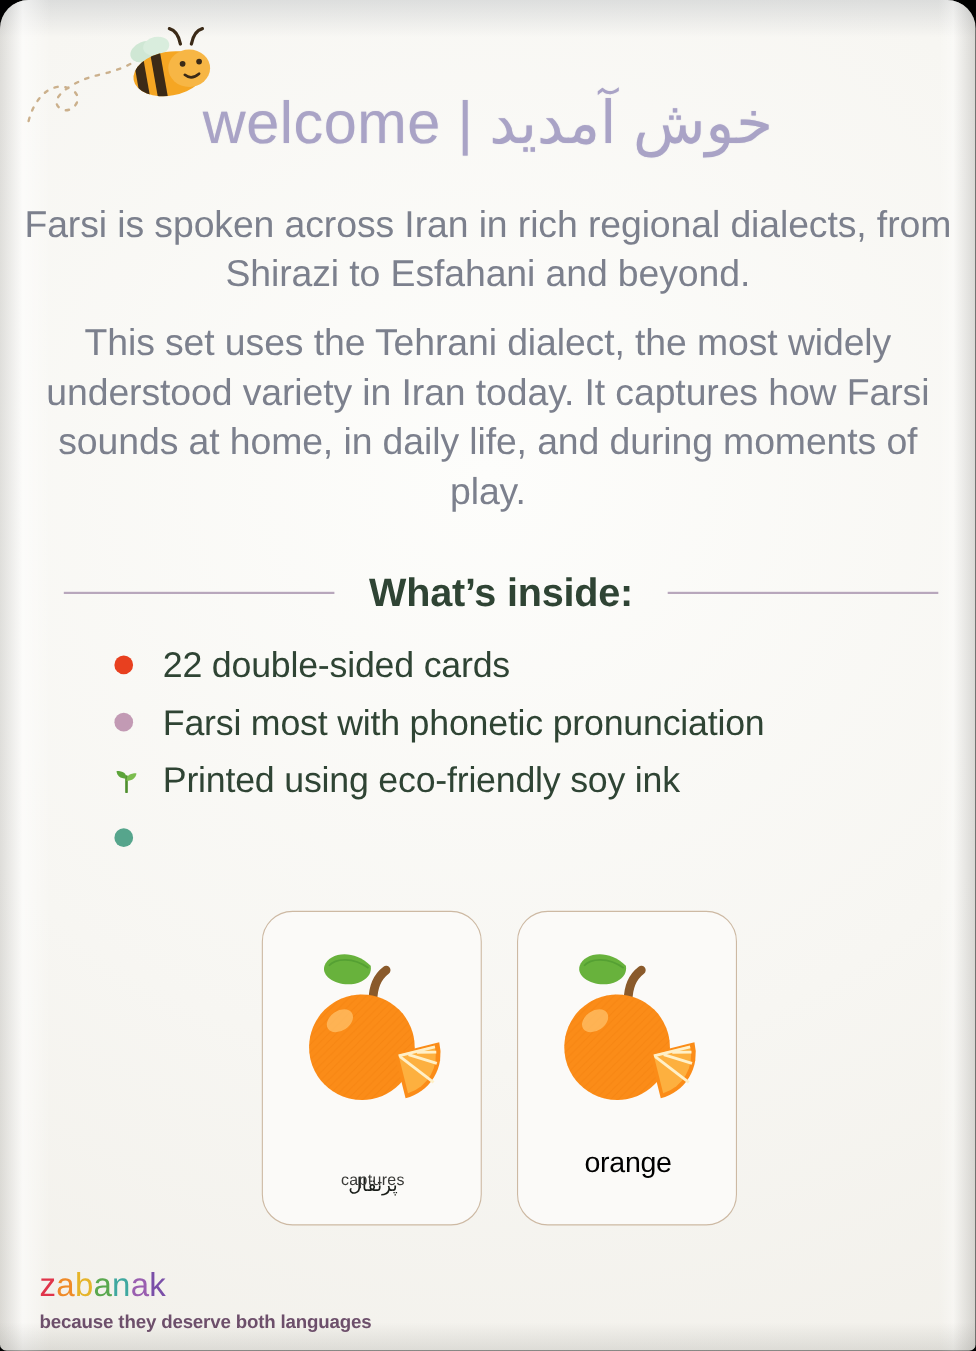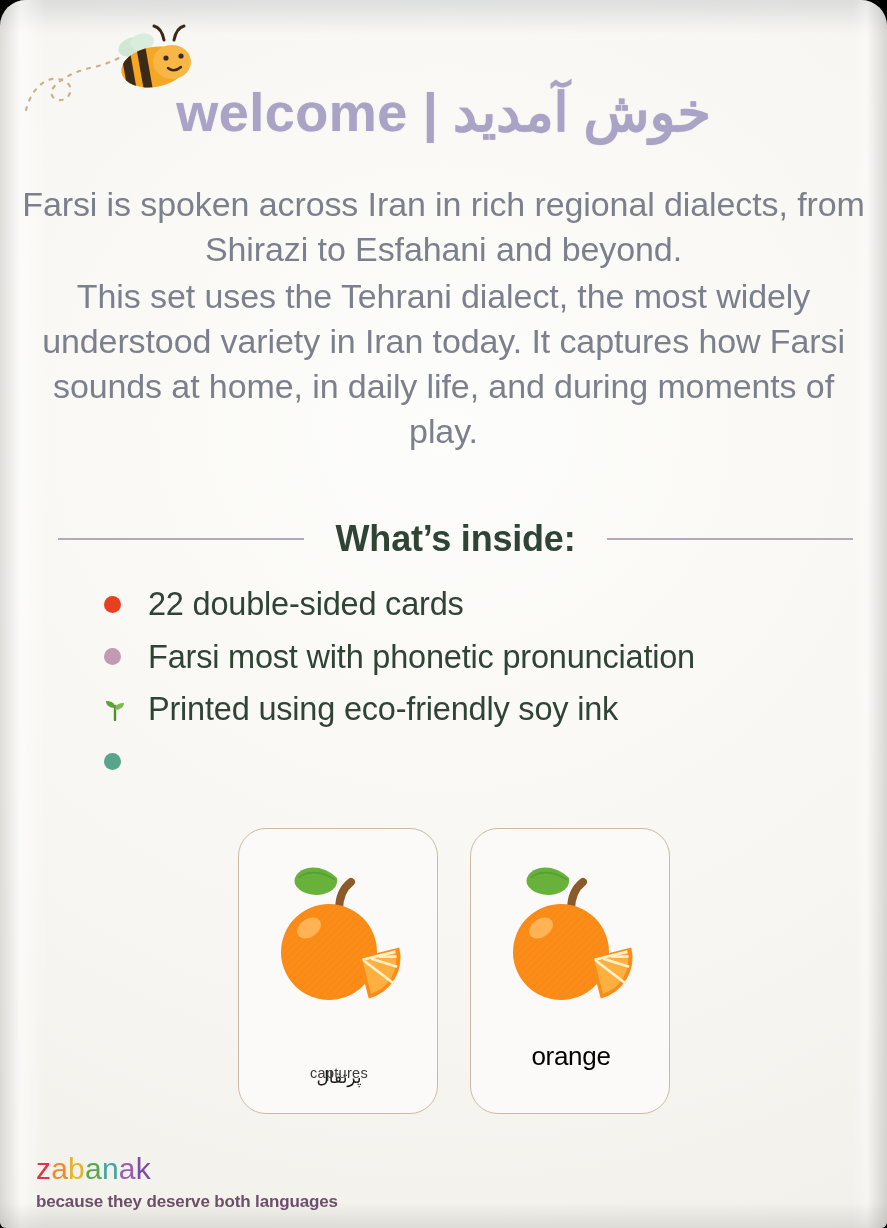--- a/index.html
+++ b/index.html
@@ -61,21 +61,21 @@
   
   #header {
     position: absolute;
     left: 0;
     top: 84px;
     width: 887px;
     text-align: center;
   }
   #header-title {
     font-size: 54px;
-    font-weight: 700;
+    font-weight: 400;
     color: #a9a3c6;
     letter-spacing: 0.5px;
     line-height: 1.05;
     direction: rtl;
     unicode-bidi: plaintext;
     text-shadow: 0 0 1px rgba(169,163,198,0.5);
   }
 
   
   #intro {
@@ -85,21 +85,21 @@
     width: 859px;
     text-align: center;
     color: #7c808d;
   }
   .para {
     font-size: 34px;
     line-height: 45px;
     letter-spacing: -0.1px;
     margin: 0;
   }
-  #para-2 { margin-top: 2px; }
+  #para-2 { margin-top: 18px; }
 
   
   #whats-inside-row {
     position: absolute;
     left: 58px;
     top: 518px;
     width: 795px;
     display: flex;
     align-items: center;
     gap: 32px;

